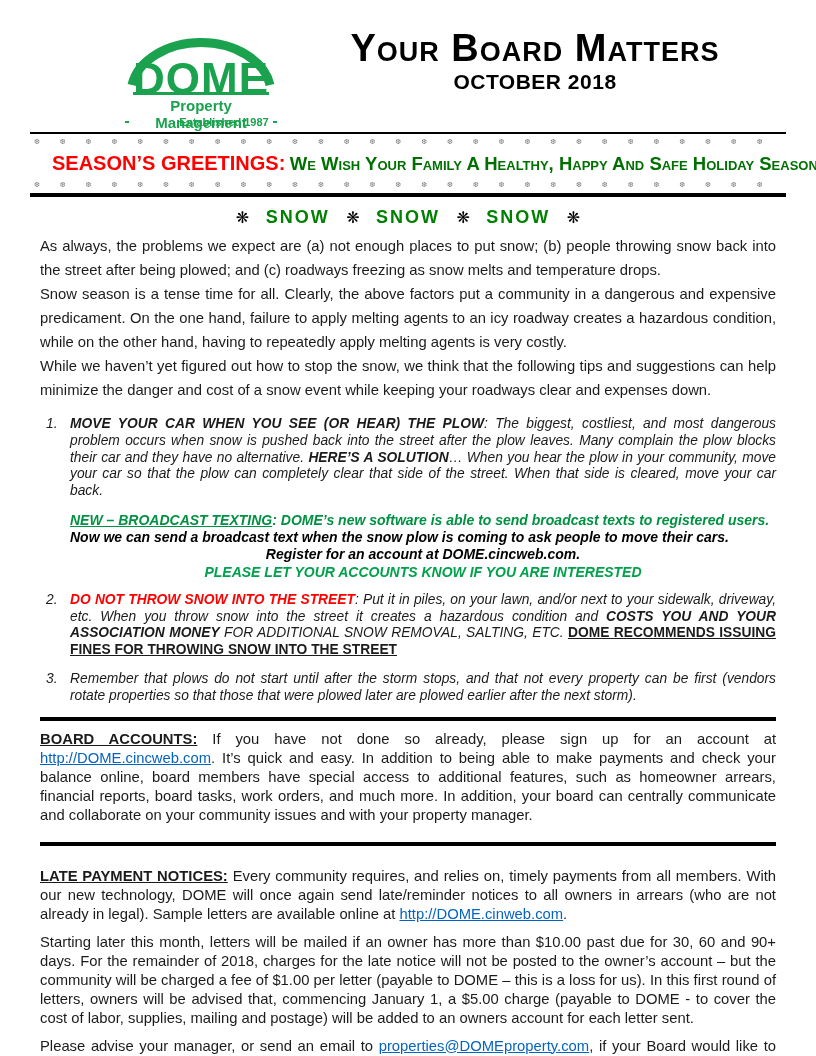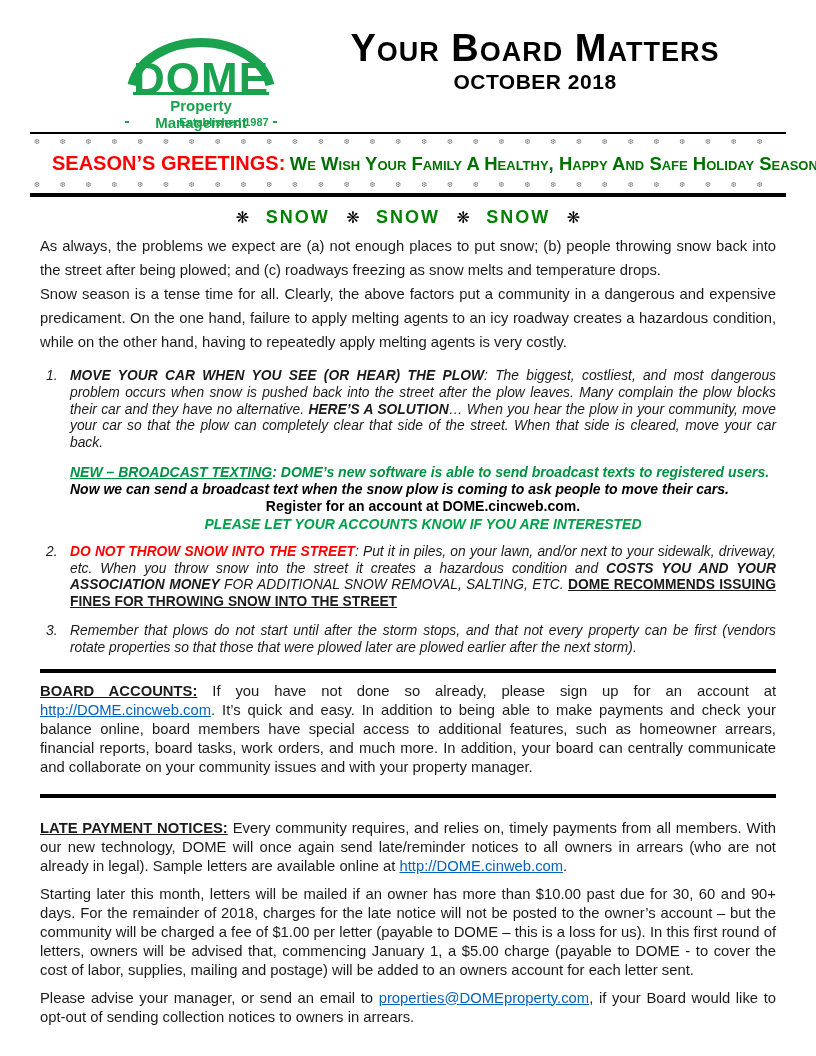--- a/index.html
+++ b/index.html
@@ -48,21 +48,21 @@
   .li-num{width:30px;flex:0 0 30px;font-size:13.8px;font-style:italic;padding-left:6px;box-sizing:border-box;}
   .li-text{flex:1;font-size:13.8px;line-height:16.8px;text-align:justify;font-style:italic;}
   .bi{font-weight:bold;font-style:italic;}
   .bold-underline{font-weight:bold;font-style:normal;text-decoration:underline;}
 
   
   .broadcast{margin:12px 0 4px 30px;font-size:14px;line-height:16.2px;}
   .bc-line1{color:#009242;font-weight:bold;font-style:italic;}
   .bc-head{text-decoration:underline;}
   .bc-line2{color:#000;font-weight:bold;font-style:italic;margin-top:1px;}
-  .bc-line3{color:#000;font-weight:bold;text-align:center;margin-top:1px;}
+  .bc-line3{color:#000;font-weight:bold;font-style:italic;text-align:center;margin-top:1px;}
   .bc-line4{color:#00A14B;font-weight:bold;font-style:italic;text-align:center;margin-top:1px;}
 
   .item3-text{font-weight:normal;}
 
   
   .section-para{font-size:14.8px;line-height:19px;text-align:justify;margin:9px 0;}
   .sec-head{font-weight:bold;text-decoration:underline;}
   .link{color:#0563C1;text-decoration:underline;cursor:pointer;}
 
   .gap8{height:8px;} .gap12{height:12px;}
@@ -108,20 +108,21 @@
     <span class="snow-word">SNOW</span>
     <span class="snow-flake">❋</span>
     <span class="snow-word">SNOW</span>
     <span class="snow-flake">❋</span>
     <span class="snow-word">SNOW</span>
     <span class="snow-flake">❋</span>
   </div>
 
   <div class="para">As always, the problems we expect are (a) not enough places to put snow; (b) people throwing snow back into the street after being plowed; and (c) roadways freezing as snow melts and temperature drops.</div>
   <div class="para">Snow season is a tense time for all.  Clearly, the above factors put a community in a dangerous and expensive predicament.  On the one hand, failure to apply melting agents to an icy roadway creates a hazardous condition, while on the other hand, having to repeatedly apply melting agents is very costly.</div>
+  <div class="para">While we haven’t yet figured out how to stop the snow, we think that the following tips and suggestions can help minimize the danger and cost of a snow event while keeping your roadways clear and expenses down.</div>
 
   <div class="list">
 
     <div class="list-item">
       <div class="li-num">1.</div>
       <div class="li-text">
         <span class="bi">MOVE YOUR CAR WHEN YOU SEE (OR HEAR) THE PLOW</span><span>:  The biggest, costliest, and most dangerous problem occurs when snow is pushed back into the street after the plow leaves.  Many complain the plow blocks their car and they have no alternative.  </span><span class="bi">HERE’S A SOLUTION</span><span>… When you hear the plow in your community, move your car so that the plow can completely clear that side of the street.  When that side is cleared, move your car back.</span>
       </div>
     </div>
 

